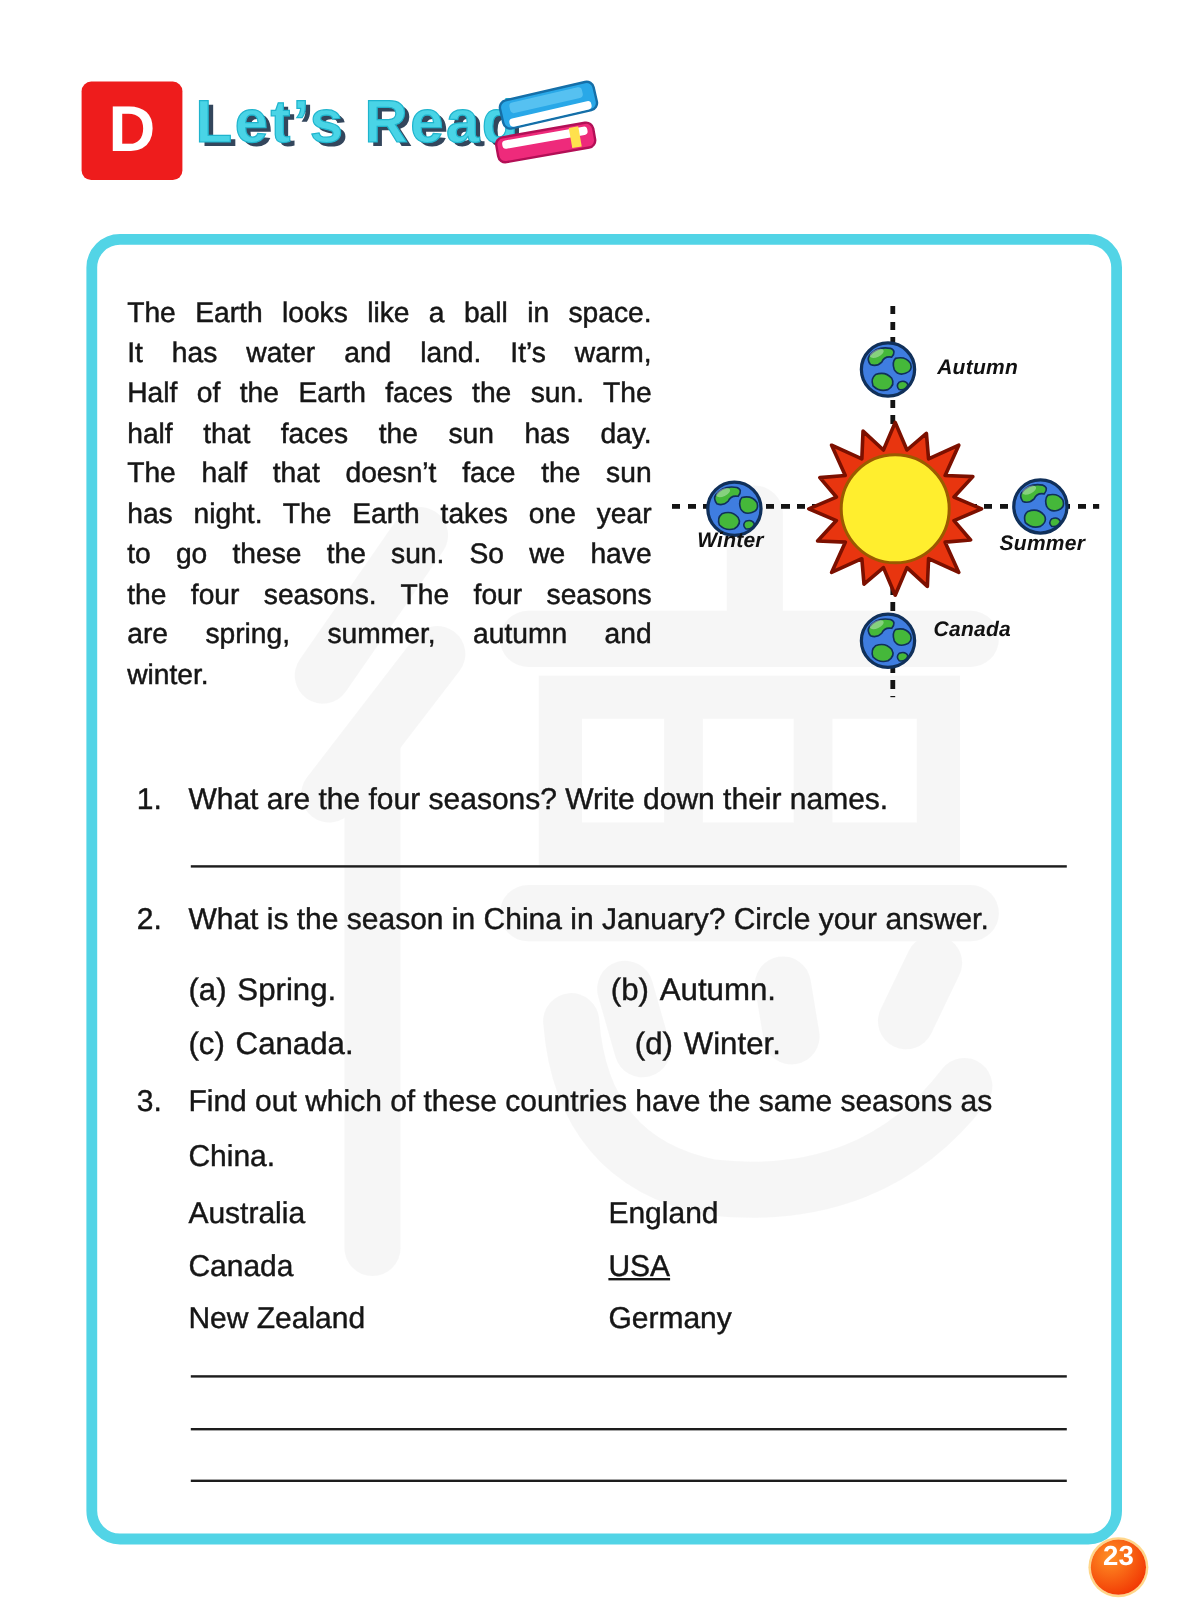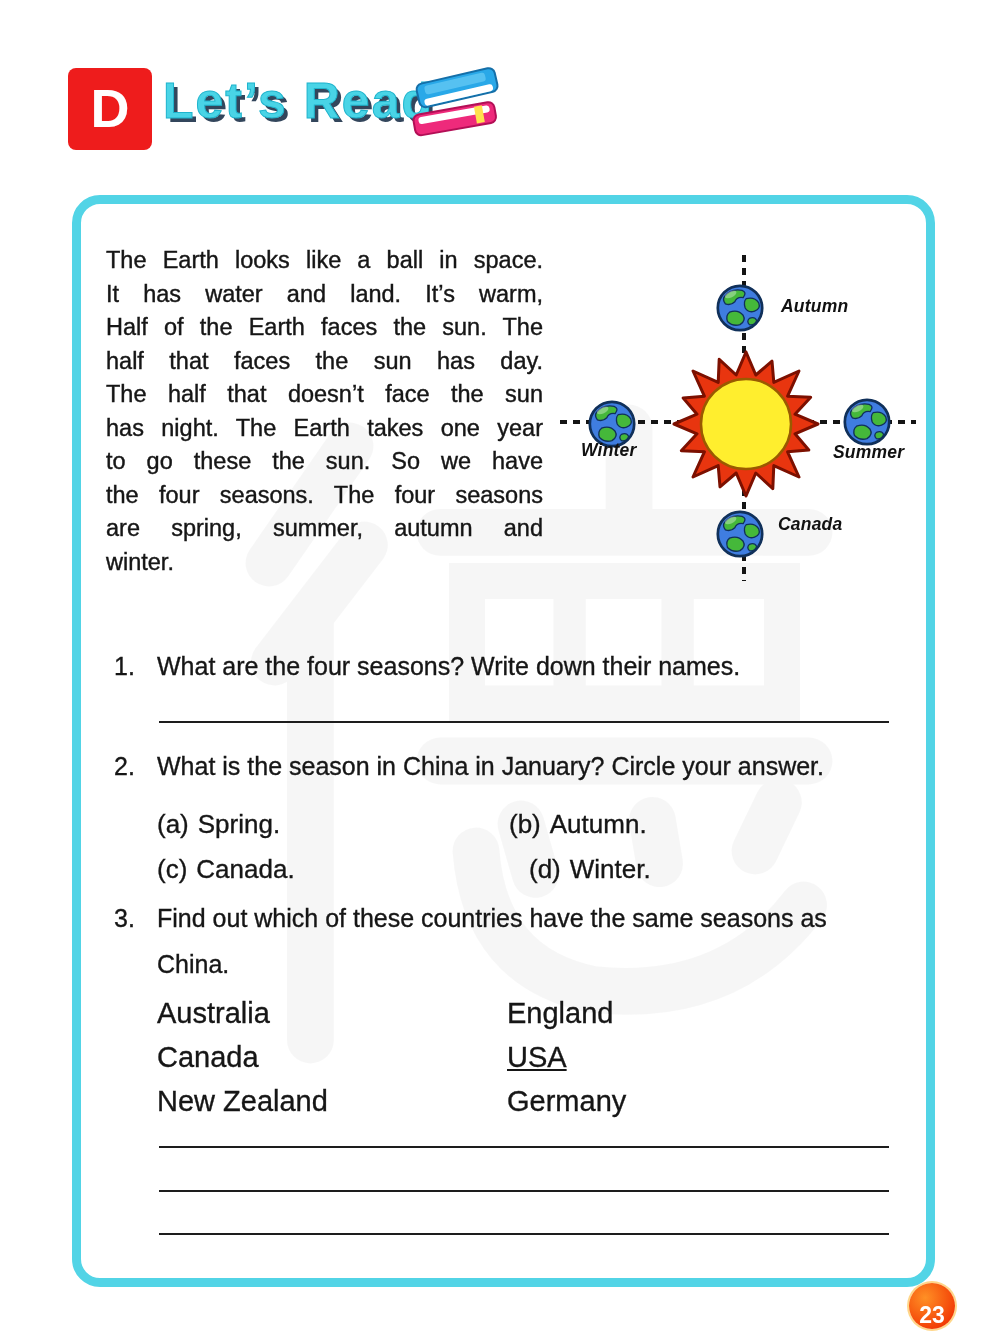--- a/index.html
+++ b/index.html
@@ -75,28 +75,28 @@
   .q-num{width:43px;flex:0 0 43px;}
   .q-text{-webkit-text-stroke:0.35px #161616;}
   .q-row .q-num,.q-row .q-text{-webkit-text-stroke:0.35px #161616;}
   .indent-line{position:absolute;left:76px;font-size:25px;-webkit-text-stroke:0.35px #161616;}
   .writing-line{
     position:absolute;left:78px;width:730px;height:0;
     border-top:2.5px solid #1d1d1d;
   }
   .opt{position:absolute;font-size:26px;-webkit-text-stroke:0.35px #161616;}
   .opt .okey{margin-right:9px;}
-  .country{position:absolute;font-size:29px;-webkit-text-stroke:0.35px #161616;}
+  .country{position:absolute;font-size:25px;-webkit-text-stroke:0.35px #161616;}
   
   .page-badge{
     position:absolute;left:909px;top:1283px;width:46px;height:46px;
     border-radius:50%;
     background:radial-gradient(circle at 35% 32%,#ff9025,#f23c05 75%);
     box-shadow:0 0 0 2px rgba(255,180,40,0.55);
-    display:flex;align-items:flex-end;justify-content:center;z-index:2;
+    display:flex;align-items:flex-start;justify-content:center;z-index:2;
   }
   .page-badge span{color:#fff;font-size:23px;font-weight:bold;}
 </style>
 </head>
 <body>
 
 <div class="page">
 
   <svg width="0" height="0" style="position:absolute" aria-hidden="true">
     <symbol id="earth" viewBox="0 0 48 48">

